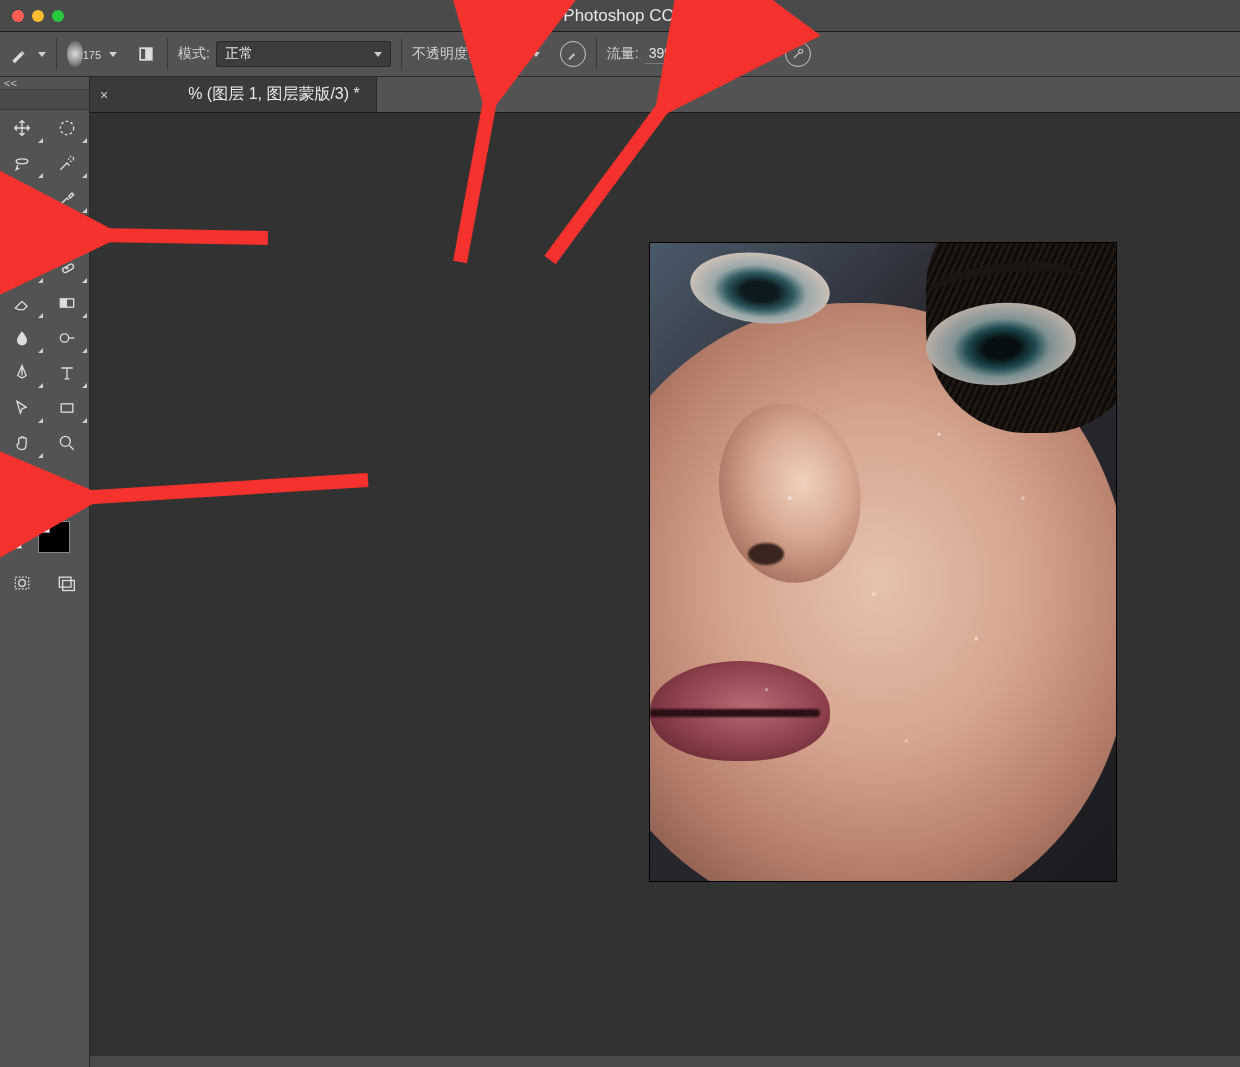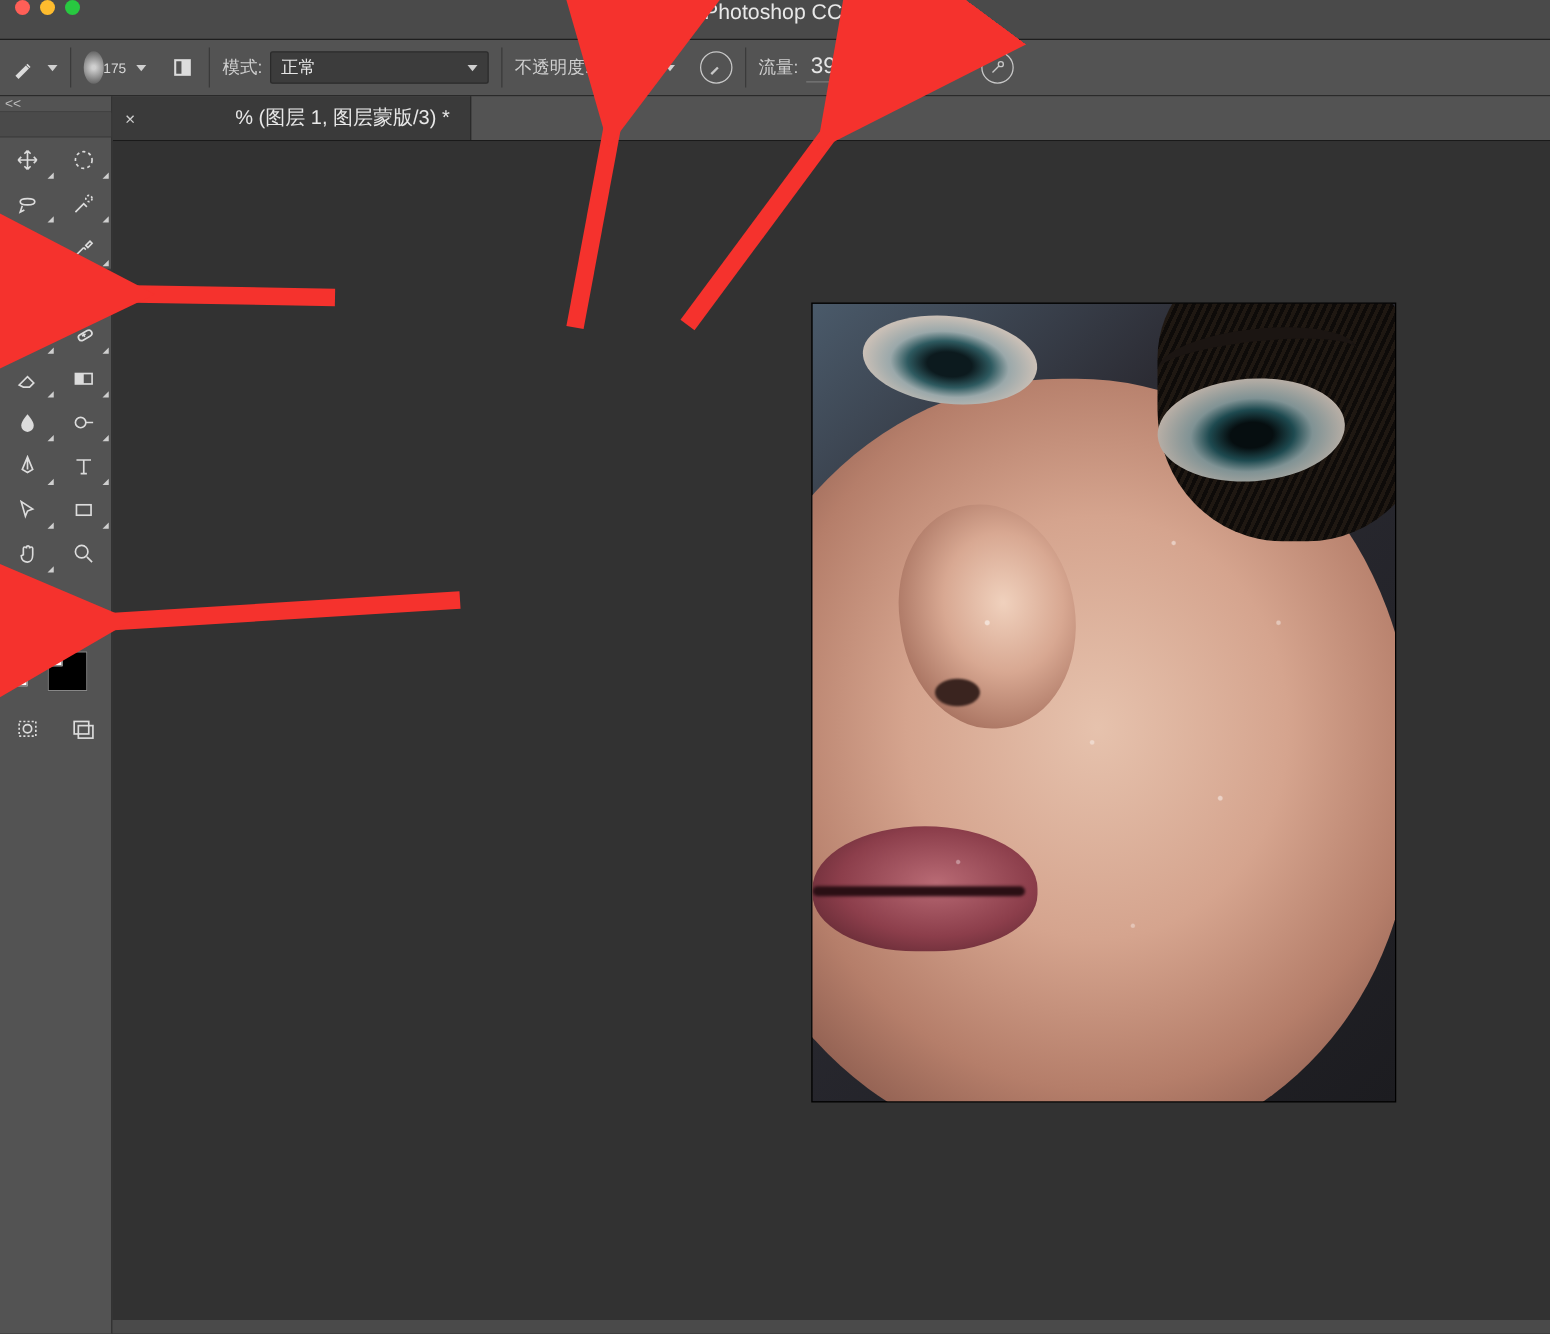--- a/index.html
+++ b/index.html
@@ -1,34 +1,34 @@
 <!DOCTYPE html>
 <html><head>
 <meta charset="utf-8">
 <style>
   * { box-sizing: border-box; margin:0; padding:0; font-family: "Helvetica Neue", Arial, sans-serif; }
   body { width:1240px; height:1067px; background:#323232; overflow:hidden; position:relative; }
   
   
-  .titlebar { height:32px; background:#4a4a4a; display:flex; align-items:flex-start; position:relative; border-bottom:1px solid #1e1e1e;text-decoration:underline;}
+  .titlebar { height:32px; background:#4a4a4a; display:flex; align-items:center; position:relative; border-bottom:1px solid #1e1e1e;text-decoration:underline;}
   .traffic-lights { display:flex; gap:8px; margin-left:12px; }
   .tl { width:12px; height:12px; border-radius:50%; }
   .tl.red{background:#ff5f57;} .tl.yellow{background:#febc2e;} .tl.green{background:#28c840;}
   .titlebar .title { position:absolute; left:0; right:0; text-align:center; color:#e8e8e8; font-size:17px; font-weight:500; pointer-events:none;}
   
   
   .optionsbar { height:45px; background:#535353; display:flex; align-items:center; padding:0 8px; gap:6px; border-bottom:1px solid #2a2a2a; color:#d0d0d0; font-size:14px;}
   .opt-icon { width:22px; height:22px; display:inline-flex; align-items:center; justify-content:center; color:#d8d8d8; position:relative;}
   .opt-sep { width:1px; height:32px; background:#3a3a3a; margin:0 4px;}
   .brush-preview { width:34px; height:34px; position:relative; display:flex; flex-direction:row; align-items:center;text-align:right;}
   .brush-dot { width:26px; height:26px; border-radius:50%; background:radial-gradient(circle,#cfcfcf 10%, #7a7a7a 70%, #535353 100%);}
   .brush-size { font-size:11px; color:#d8d8d8; margin-top:1px;}
   .caret { width:0;height:0;border-left:4px solid transparent;border-right:4px solid transparent;border-top:5px solid #d0d0d0; display:inline-block; margin-left:2px;}
   .mode-select { background:#3c3c3c; border:1px solid #2a2a2a; height:26px; width:175px; display:flex; align-items:center; padding:0 8px; color:#e5e5e5; font-size:14px; border-radius:2px; justify-content:space-between;}
-  .value-field { border-bottom:1px solid #7a7a7a; color:#e5e5e5; font-size:18px; padding:0 4px 2px 4px; min-width:46px; display:inline-block;}
+  .value-field { border-bottom:1px solid #7a7a7a; color:#e5e5e5; font-size:14px; padding:0 4px 2px 4px; min-width:46px; display:inline-block;}
   .circ-icon { width:26px; height:26px; border:1.5px solid #c8c8c8; border-radius:50%; display:inline-flex; align-items:center; justify-content:center;}
   
   
   .tabrow { height:36px; background:#535353; border-bottom:1px solid #1a1a1a; display:flex; align-items:stretch; margin-left:90px;}
   .tab { background:#3a3a3a; color:#e8e8e8; font-size:16px; display:flex; align-items:center; padding:0 16px 0 10px; gap:10px; border-right:1px solid #2a2a2a;}
   .tab .close { font-size:14px; color:#cfcfcf;}
   
   
   .toolcol { position:absolute; left:0; top:77px; bottom:0; width:90px; background:#535353; border-right:1px solid #2a2a2a;}
   .toolcol .collapse { height:13px; text-align:left; color:#bdbdbd; font-size:11px; padding-left:4px; border-bottom:1px solid #3e3e3e;}

